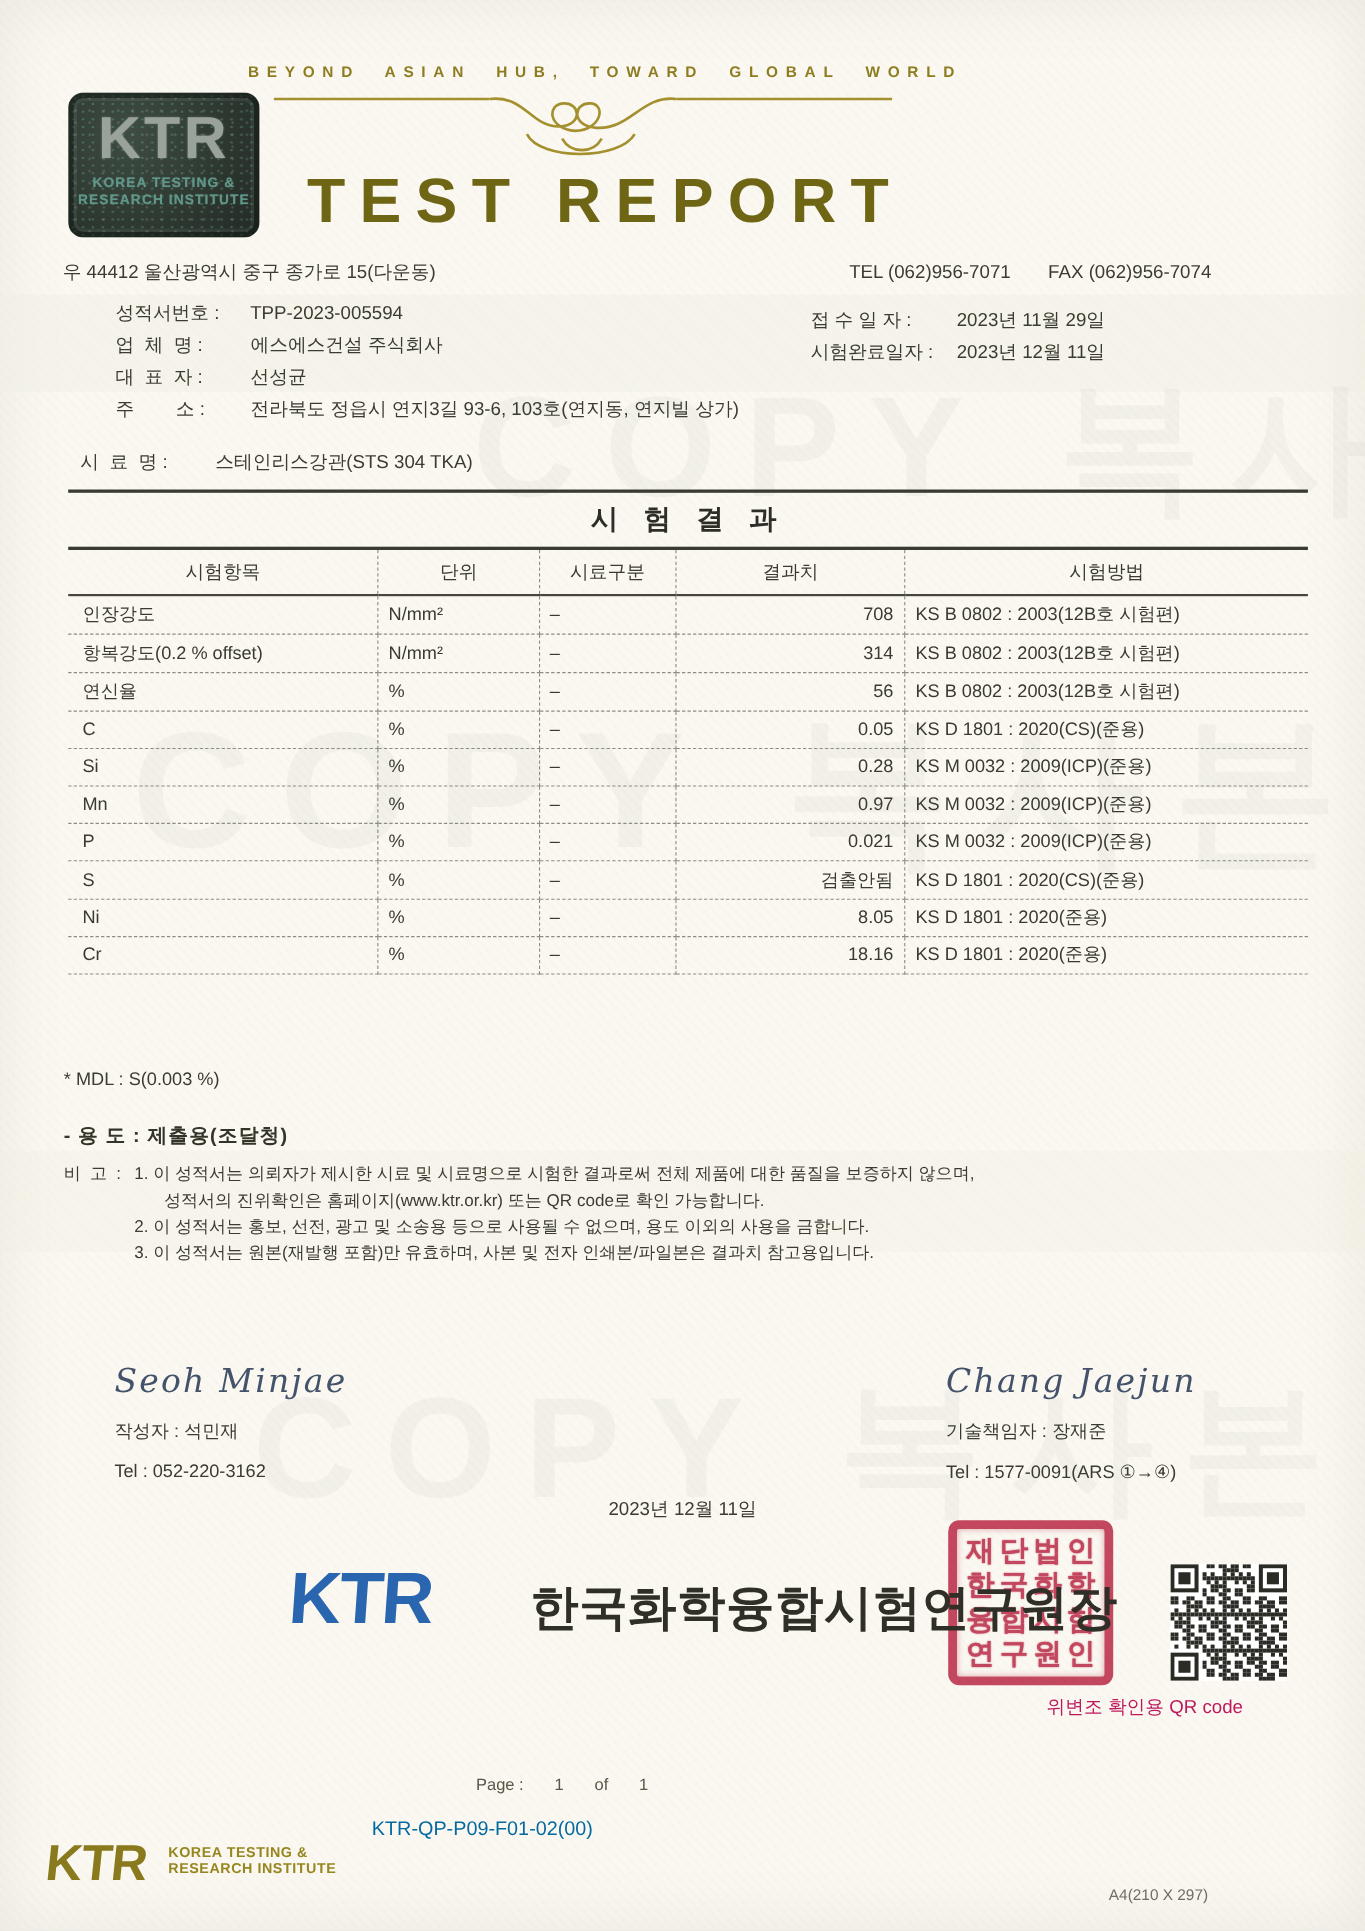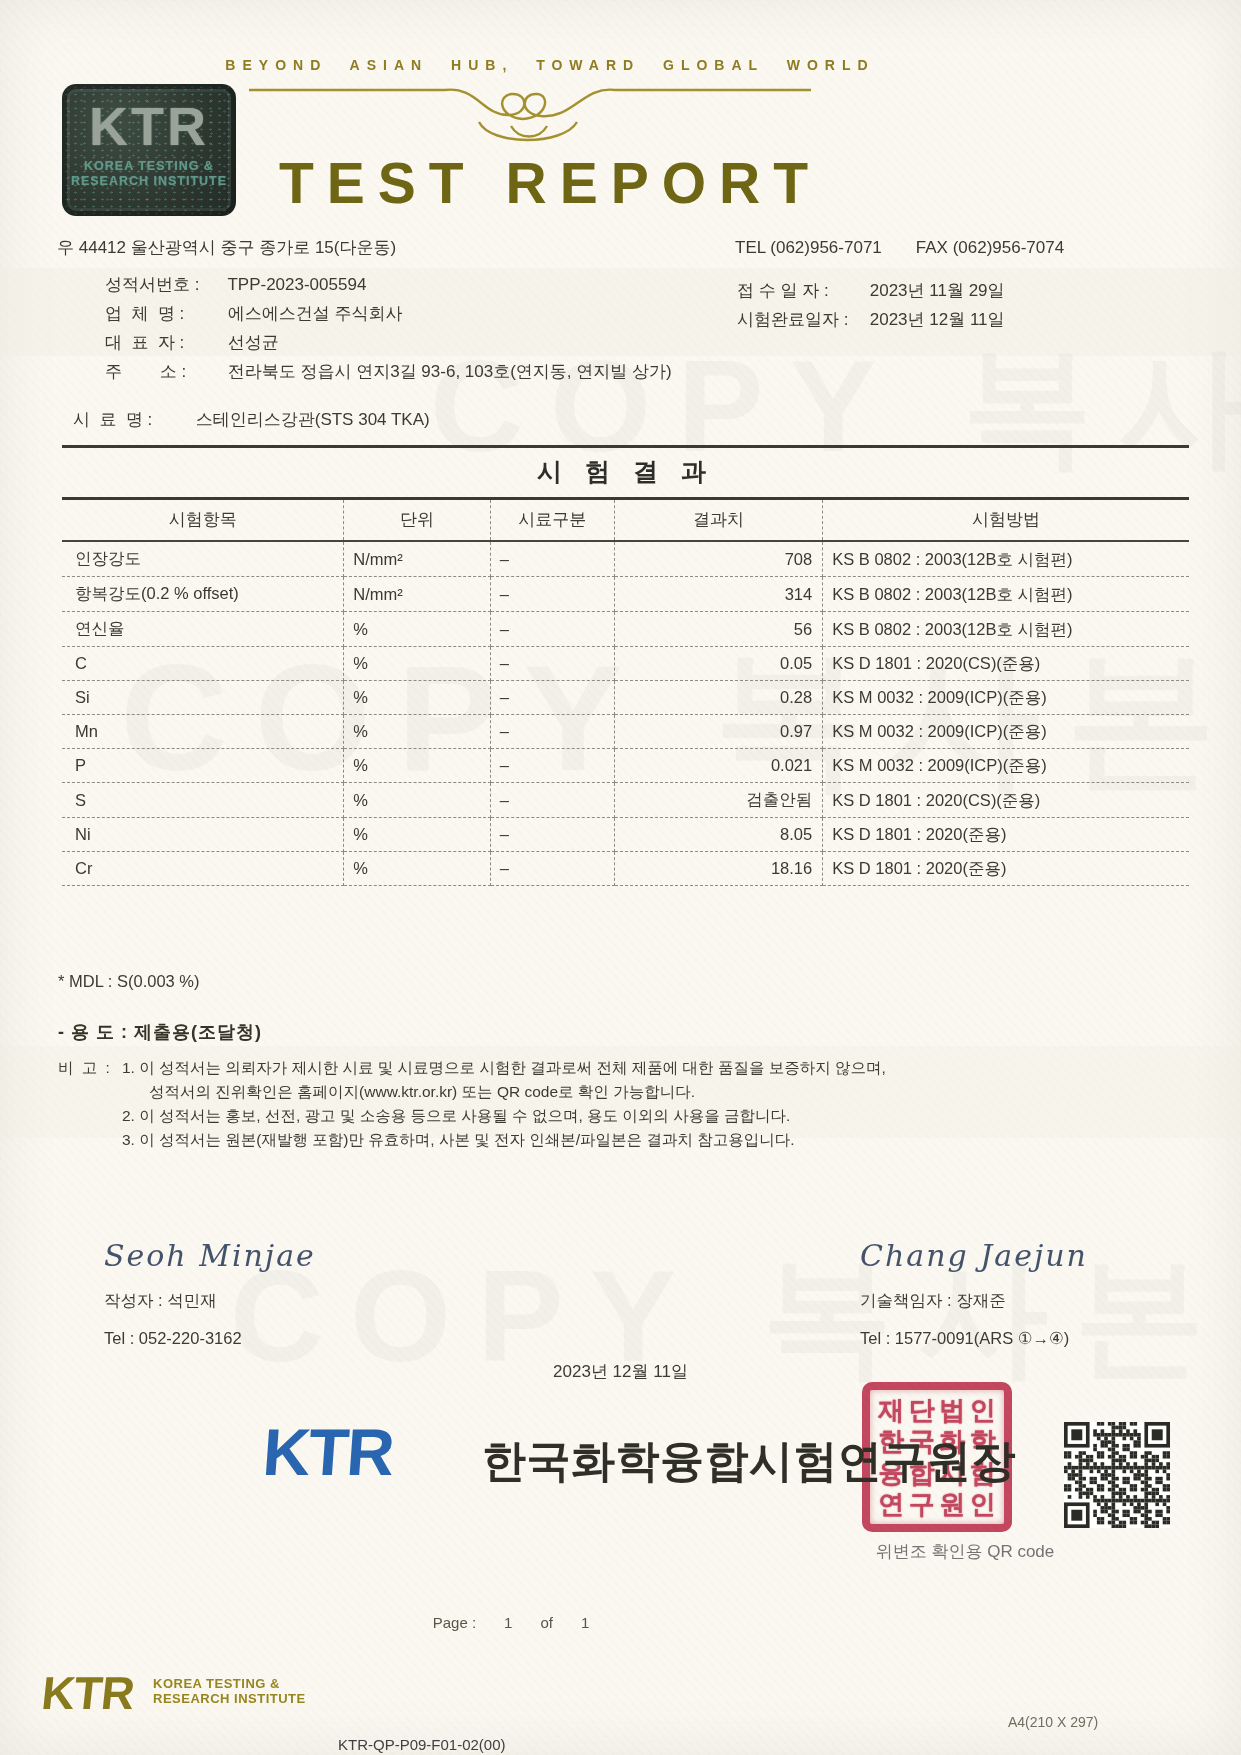--- a/index.html
+++ b/index.html
@@ -41,21 +41,21 @@
     font-size:14px; font-weight:bold; letter-spacing:7px; word-spacing:12px; color:#8d7c20;
   }
   .flourish{ position:absolute; left:247px; top:82px; }
   .report-title{
     position:absolute; left:0; top:150px; width:1100px; text-align:center;
     font-size:57px; font-weight:bold; letter-spacing:13px; color:#6e6614;
   }
 
   
   .addr{ position:absolute; left:57px; top:236px; font-size:17px; color:#3c3b31; }
-  .telfax{ position:absolute; left:735px; top:238px; font-size:17px; color:#3c3b31; }
+  .telfax{ position:absolute; left:772px; top:238px; font-size:17px; color:#3c3b31; }
   .telfax span{ margin-right:34px; }
   .info-left{ position:absolute; left:57px; top:270px; font-size:17px; line-height:29px; color:#3c3b31;}
   .info-right{ position:absolute; left:737px; top:276px; font-size:17px; line-height:29px; color:#3c3b31;}
   .lbl{ display:inline-block; white-space:pre; }
   .info-left .lbl{ min-width:118px;margin-left:48px; }
   .info-right .lbl{ min-width:128px; }
   .sample-row{ position:absolute; left:57px; top:408px; font-size:17px; color:#3c3b31; }
   .sample-row .lbl{ min-width:118px;margin-left:16px; }
 
   
@@ -92,29 +92,29 @@
     letter-spacing:-2px; transform:skewX(-4deg); }
   .org-name{ position:absolute; left:482px; top:1432px; font-size:44px; font-weight:600; color:#2f2f28; letter-spacing:0.5px; z-index:2; }
   .seal{ position:absolute; left:862px; top:1382px; width:150px; height:150px; z-index:1;
     border:8px solid #c23b58; border-radius:10px; padding:4px 6px; mix-blend-mode:multiply; opacity:.93;
     display:grid; grid-template-columns:repeat(4,1fr); align-items:center; justify-items:center;
     box-shadow: inset 0 0 6px rgba(194,59,88,.5);
   }
   .seal span{ font-family:"DejaVu Serif", serif; font-weight:bold; font-size:26px; color:#c23b58;
     text-shadow:0 0 1.5px #c23b58; line-height:30px; }
   .qr{ position:absolute; left:1064px; top:1422px; width:106px; height:106px; background:#fff; }
-  .qr-caption{ position:absolute; left:800px; top:1540px; width:330px; text-align:center; font-size:17px; color:#737373; }
+  .qr-caption{ position:absolute; left:800px; top:1540px; width:330px; text-align:right; font-size:17px; color:#be185d; }
 
   
   .page-ind{ position:absolute; left:0; top:1614px; width:1022px; text-align:center; font-size:15px; color:#585747; }
   .page-ind span{ margin:0 14px; }
   .f-logo{ position:absolute; left:42px; top:1666px; font-size:46px; font-weight:800; color:#8a7a1e;
     letter-spacing:-1px; transform:skewX(-6deg); }
   .f-org{ position:absolute; left:153px; top:1676px; font-size:13px; font-weight:bold; color:#97861f; line-height:15px; letter-spacing:.5px;}
-  .doc-code{ position:absolute; left:338px; top:1736px; font-size:15px; color:#404040; }
+  .doc-code{ position:absolute; left:338px; top:1652px; font-size:18px; color:#0369a1; }
   .paper{ position:absolute; left:1008px; top:1714px; font-size:14px; color:#6f6e60; }
 </style>
 </head>
 <body>
 
 <div class="page">
 
   <div class="band" style="top:268px;height:88px;"></div>
   <div class="band" style="top:1046px;height:92px;opacity:.35;"></div>
 

